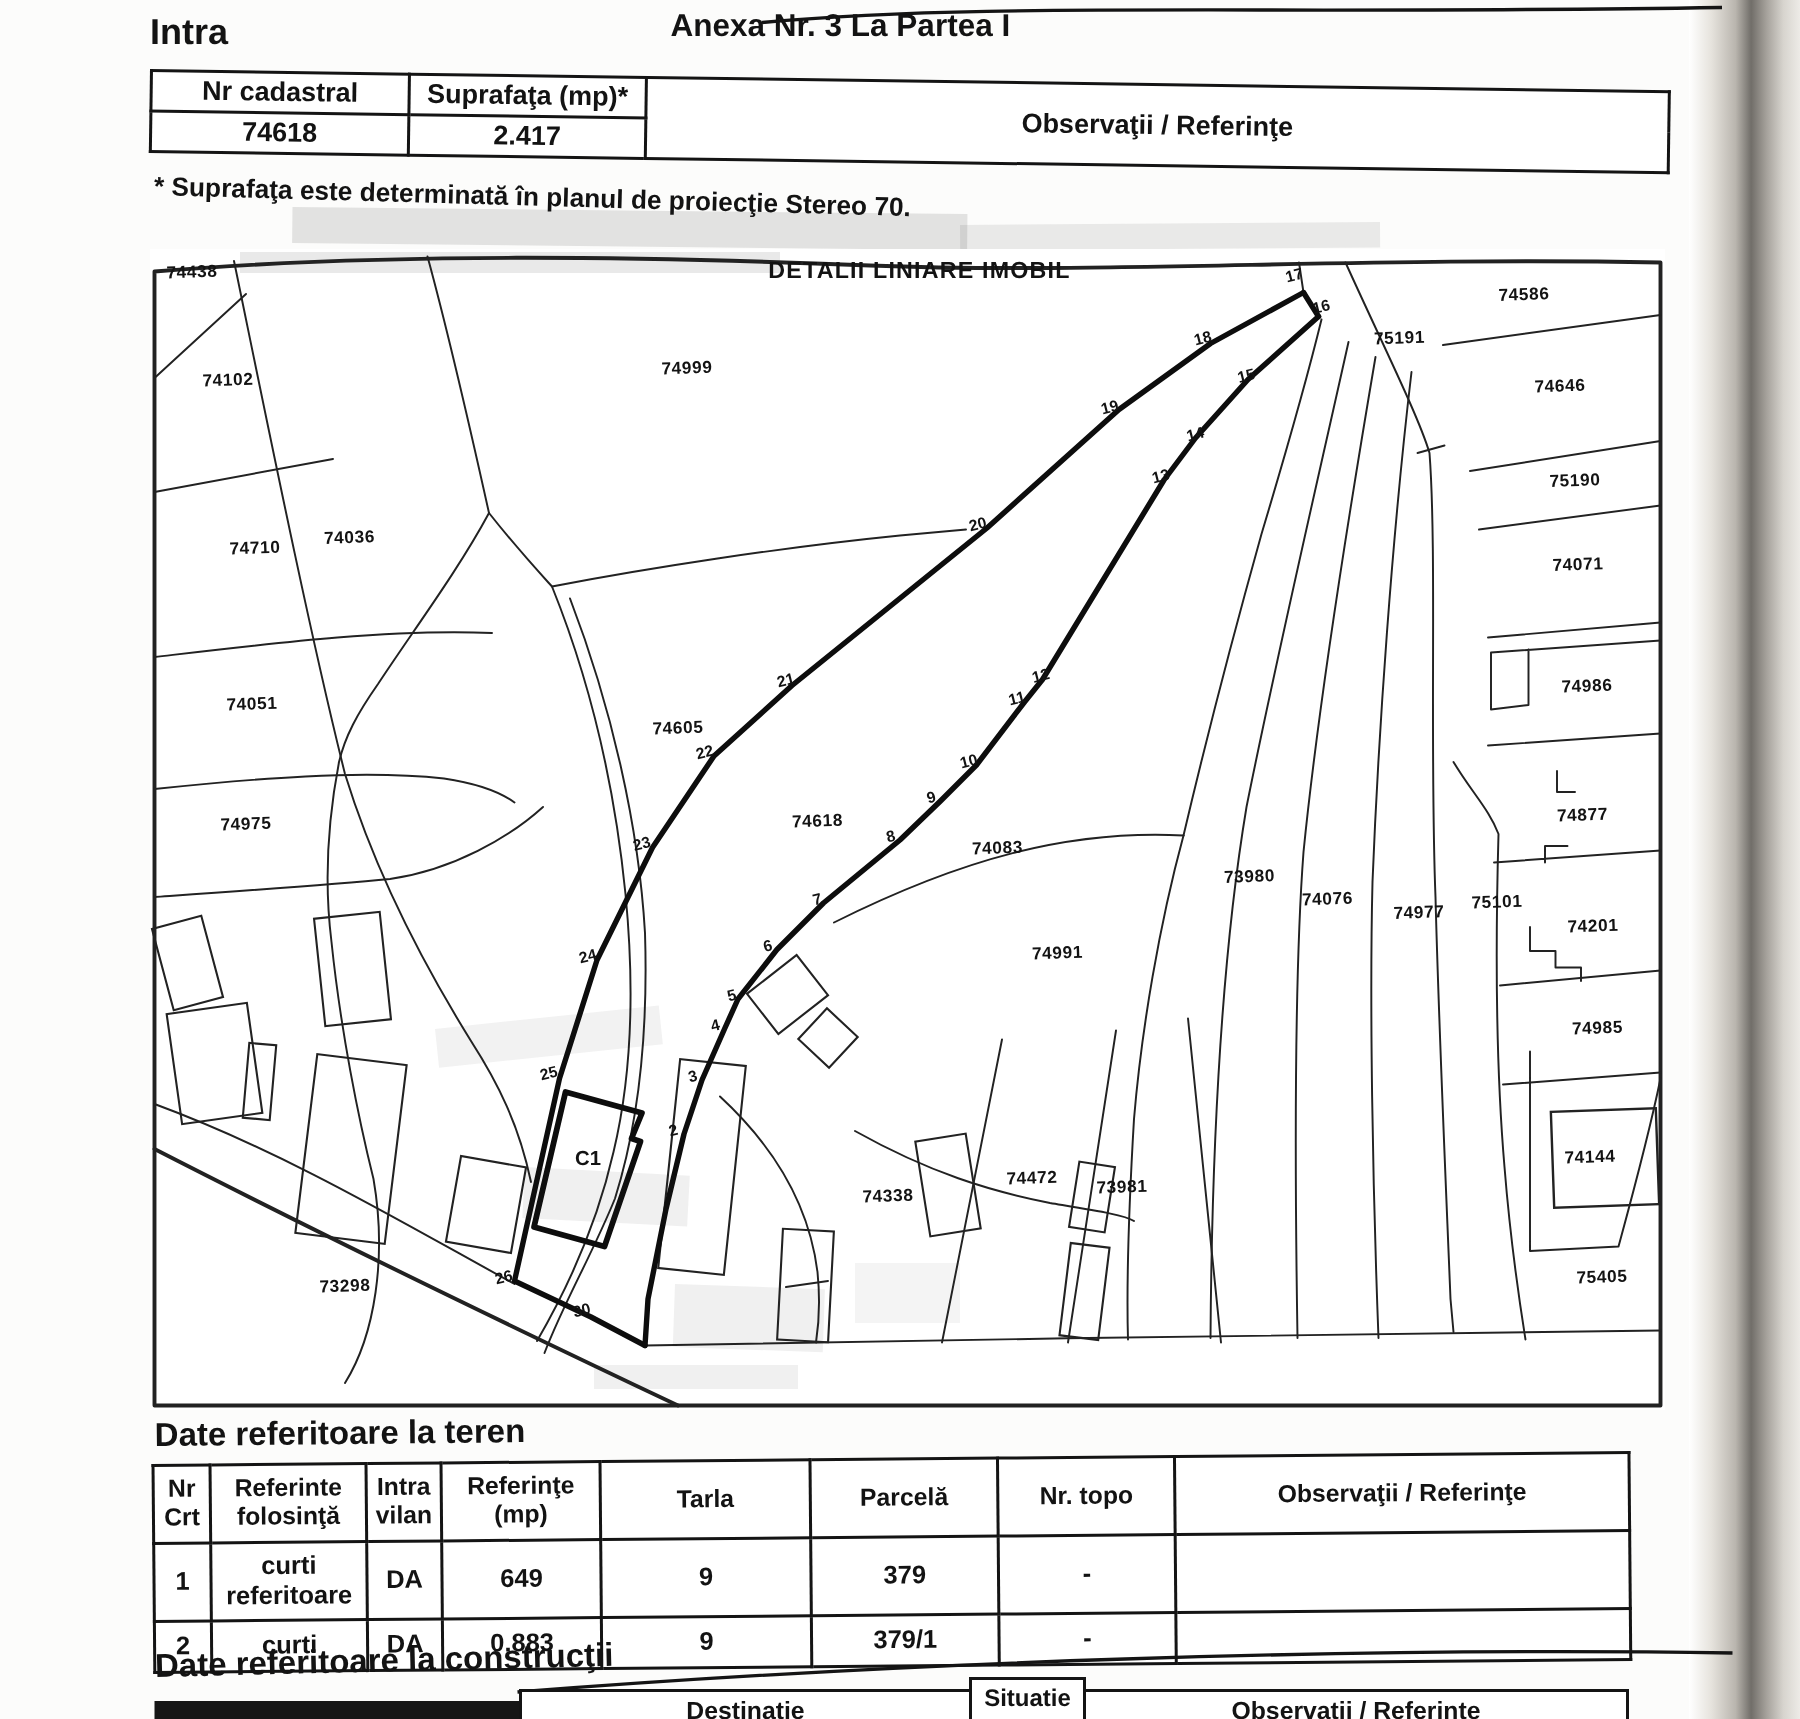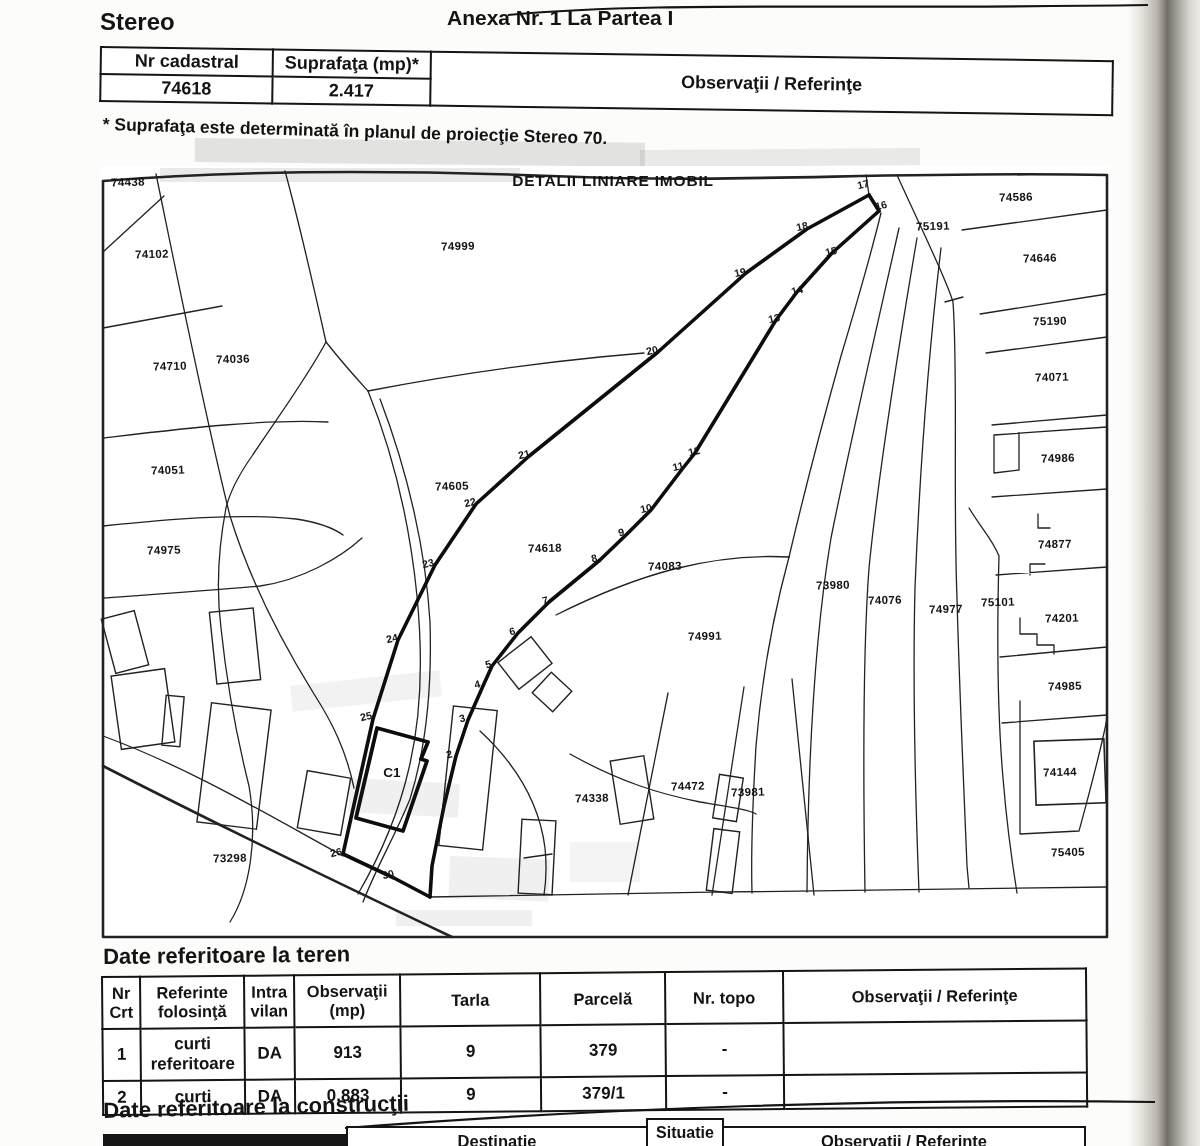--- a/index.html
+++ b/index.html
@@ -37,22 +37,22 @@
 </style>
 </head>
 <body>
 
 <div id="page-edge" class="abs"></div>
 
 <svg class="abs" style="left:500px;top:0" width="660" height="20">
   <path class="topcut" d="M8,15 C160,1 330,10 648,5"></path>
 </svg>
 
-<div class="abs h-main" style="left:100px;top:8px">Stereo</div>
-<div class="abs h-anexa" style="left:447px;top:6px">Anexa Nr. 1 La Partea I</div>
+<div class="abs h-main" style="left:100px;top:8px">Intra</div>
+<div class="abs h-anexa" style="left:447px;top:6px">Anexa Nr. 3 La Partea I</div>
 
 <table id="cad-table" class="abs" style="left:100px;top:46px">
   <colgroup>
       <col style="width:172px">
       <col style="width:158px">
       <col style="width:682px">
     </colgroup>
   <tbody>
       <tr>
     <td>Nr cadastral</td>
@@ -233,33 +233,33 @@
     <col style="width:140px">
       <col style="width:125px">
       <col style="width:118px">
       <col style="width:303px">
   </colgroup>
   <thead>
       <tr id="teren-head-row">
         <th style="height: 48px;">Nr Crt</th>
         <th style="height: 48px;">Referinte folosinţă</th>
         <th style="height: 48px;">Intra vilan</th>
-        <th style="height: 48px;">Observaţii (mp)</th>
+        <th style="height: 48px;">Referinţe (mp)</th>
         <th style="height: 48px;">Tarla</th>
         <th style="height: 48px;">Parcelă</th>
         <th style="height: 48px;">Nr. topo</th>
         <th style="height: 48px;">Observaţii / Referinţe</th>
       </tr>
     </thead>
   <tbody id="teren-body">
       <tr style="height: 52px;">
         <td>1</td>
         <td>curti referitoare</td>
         <td>DA</td>
-        <td>913</td>
+        <td>649</td>
         <td>9</td>
         <td>379</td>
         <td>-</td>
         <td></td>
       </tr>
       <tr style="height: 34px;">
         <td>2</td>
         <td>curti</td>
         <td>DA</td>
         <td>0.883</td>

